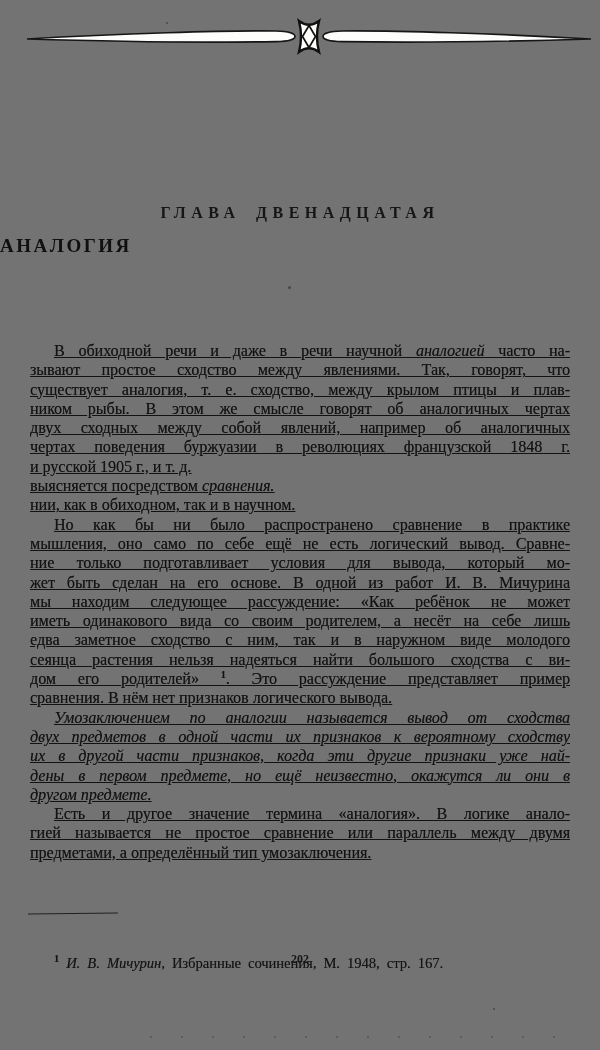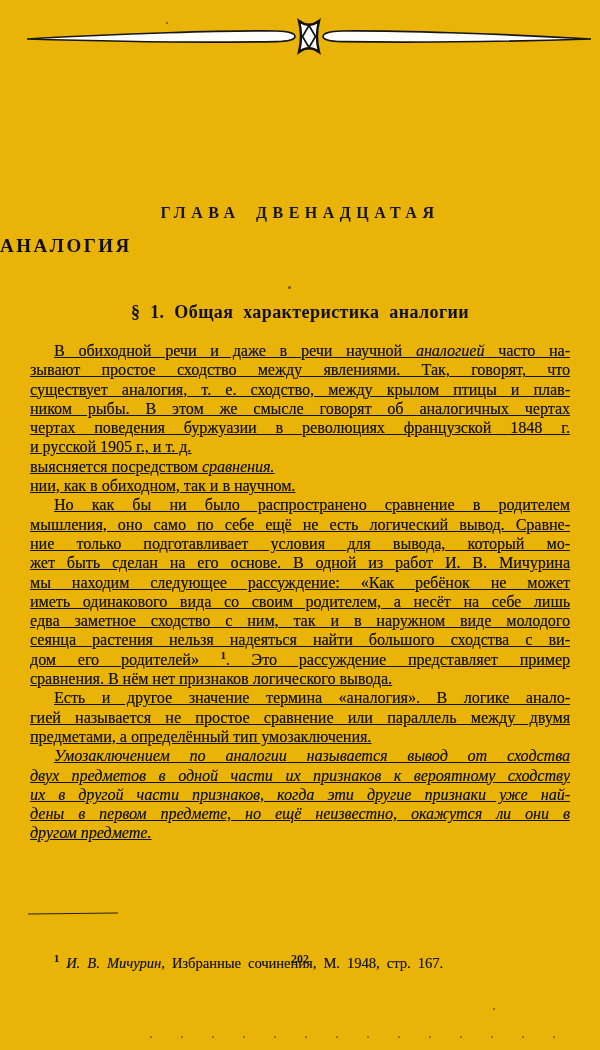--- a/index.html
+++ b/index.html
@@ -90,71 +90,71 @@
   }
   .noise-row{
     position:absolute;left:150px;top:1036px;width:432px;height:2px;
     background:repeating-linear-gradient(90deg,#4a4a4a 0 2px,transparent 2px 31px);
     opacity:.55;
   }
 </style>
 </head>
 <body style="color: rgb(17, 17, 17);">
 
-<div class="page" style="background: #eab308; padding-left: 32px;">
+<div class="page" style="background: #737373; padding-left: 32px;">
 
   <svg class="ornament" viewBox="0 0 600 60" xmlns="http://www.w3.org/2000/svg">
     <path d="M 27 31 C 120 25.5 225 22.5 276 23 C 289 23.2 295 25.8 295 28.5 C 295 31.2 289 33.4 276 33.6 C 225 34.4 120 33.8 27 31 Z" fill="#fdfdfb" stroke="#161616" stroke-width="1.7"></path>
     <path d="M 591 31 C 498 25.5 393 22.5 342 23 C 329 23.2 323 25.8 323 28.5 C 323 31.2 329 33.4 342 33.6 C 393 34.4 498 33.8 591 31 Z" fill="#fdfdfb" stroke="#161616" stroke-width="1.7"></path>
     <path d="M 299 13 Q 309 20.5 319 13 Q 315 28.5 319 44 Q 309 36.5 299 44 Q 303 28.5 299 13 Z" fill="#fdfdfb" stroke="#111" stroke-width="2.4" stroke-linejoin="miter"></path>
     <path d="M 309 17.5 L 315.5 28.5 L 309 39.5 L 302.5 28.5 Z" fill="#fdfdfb" stroke="#111" stroke-width="1.7"></path>
   </svg>
 
   <div class="chapter-label">ГЛАВА ДВЕНАДЦАТАЯ</div>
   <div class="chapter-title">АНАЛОГИЯ</div>
-  <div class="section-heading">§ 1. Общая характеристика аналогии</div>
 
   <div class="body-text">
       <div class="para">
         <div class="line first"><span>В обиходной речи и даже в речи научной </span><span class="it">аналогией</span><span> часто на-</span></div>
         <div class="line"><span>зывают простое сходство между явлениями. Так, говорят, что</span></div>
         <div class="line"><span>существует аналогия, т. е. сходство, между крылом птицы и плав-</span></div>
         <div class="line"><span>ником рыбы. В этом же смысле говорят об аналогичных чертах</span></div>
+        <div class="line"><span>двух сходных между собой явлений, например об аналогичных</span></div>
         <div class="line"><span>чертах поведения буржуазии в революциях французской 1848 г.</span></div>
         <div class="line last"><span>и русской 1905 г., и т. д.</span></div>
       </div>
       <div class="para">
         <div class="line last"><span>выясняется посредством </span><span class="it">сравнения.</span></div>
       </div>
       <div class="para">
         <div class="line last"><span>нии, как в обиходном, так и в научном.</span></div>
       </div>
       <div class="para">
-        <div class="line first"><span>Но как бы ни было распространено сравнение в родителем</span></div>
+        <div class="line first"><span>Но как бы ни было распространено сравнение в практике</span></div>
         <div class="line"><span>мышления, оно само по себе ещё не есть логический вывод. Сравне-</span></div>
         <div class="line"><span>ние только подготавливает условия для вывода, который мо-</span></div>
         <div class="line"><span>жет быть сделан на его основе. В одной из работ И. В. Мичурина</span></div>
         <div class="line"><span>мы находим следующее рассуждение: «Как ребёнок не может</span></div>
         <div class="line"><span>иметь одинакового вида со своим родителем, а несёт на себе лишь</span></div>
         <div class="line"><span>едва заметное сходство с ним, так и в наружном виде молодого</span></div>
         <div class="line"><span>сеянца растения нельзя надеяться найти большого сходства с ви-</span></div>
         <div class="line"><span>дом его родителей» </span><sup>1</sup><span>. Это рассуждение представляет пример</span></div>
         <div class="line last"><span>сравнения. В нём нет признаков логического вывода.</span></div>
       </div>
-      <div class="para">
-        <div class="line first"><span>Есть и другое значение термина «аналогия». В логике анало-</span></div>
-        <div class="line"><span>гией называется не простое сравнение или параллель между двумя</span></div>
-        <div class="line last"><span>предметами, а определённый тип умозаключения.</span></div>
-      </div>
       <div class="para italic">
         <div class="line first"><span>Умозаключением по аналогии называется вывод от сходства</span></div>
         <div class="line"><span>двух предметов в одной части их признаков к вероятному сходству</span></div>
         <div class="line"><span>их в другой части признаков, когда эти другие признаки уже най-</span></div>
         <div class="line"><span>дены в первом предмете, но ещё неизвестно, окажутся ли они в</span></div>
         <div class="line last"><span>другом предмете.</span></div>
+      </div>
+      <div class="para">
+        <div class="line first"><span>Есть и другое значение термина «аналогия». В логике анало-</span></div>
+        <div class="line"><span>гией называется не простое сравнение или параллель между двумя</span></div>
+        <div class="line last"><span>предметами, а определённый тип умозаключения.</span></div>
       </div>
     </div>
 
   <div class="footnote-rule"></div>
   <div class="footnote"><sup>1</sup><span> </span><span class="it">И. В. Мичурин,</span><span> Избранные сочинения, М. 1948, стр. 167.</span></div>
 
   <div class="page-number">202</div>
 
   <div class="speck" style="left:288px;top:286px;"></div>
   <div class="speck" style="left:166px;top:22px;width:2px;height:2px;"></div>

